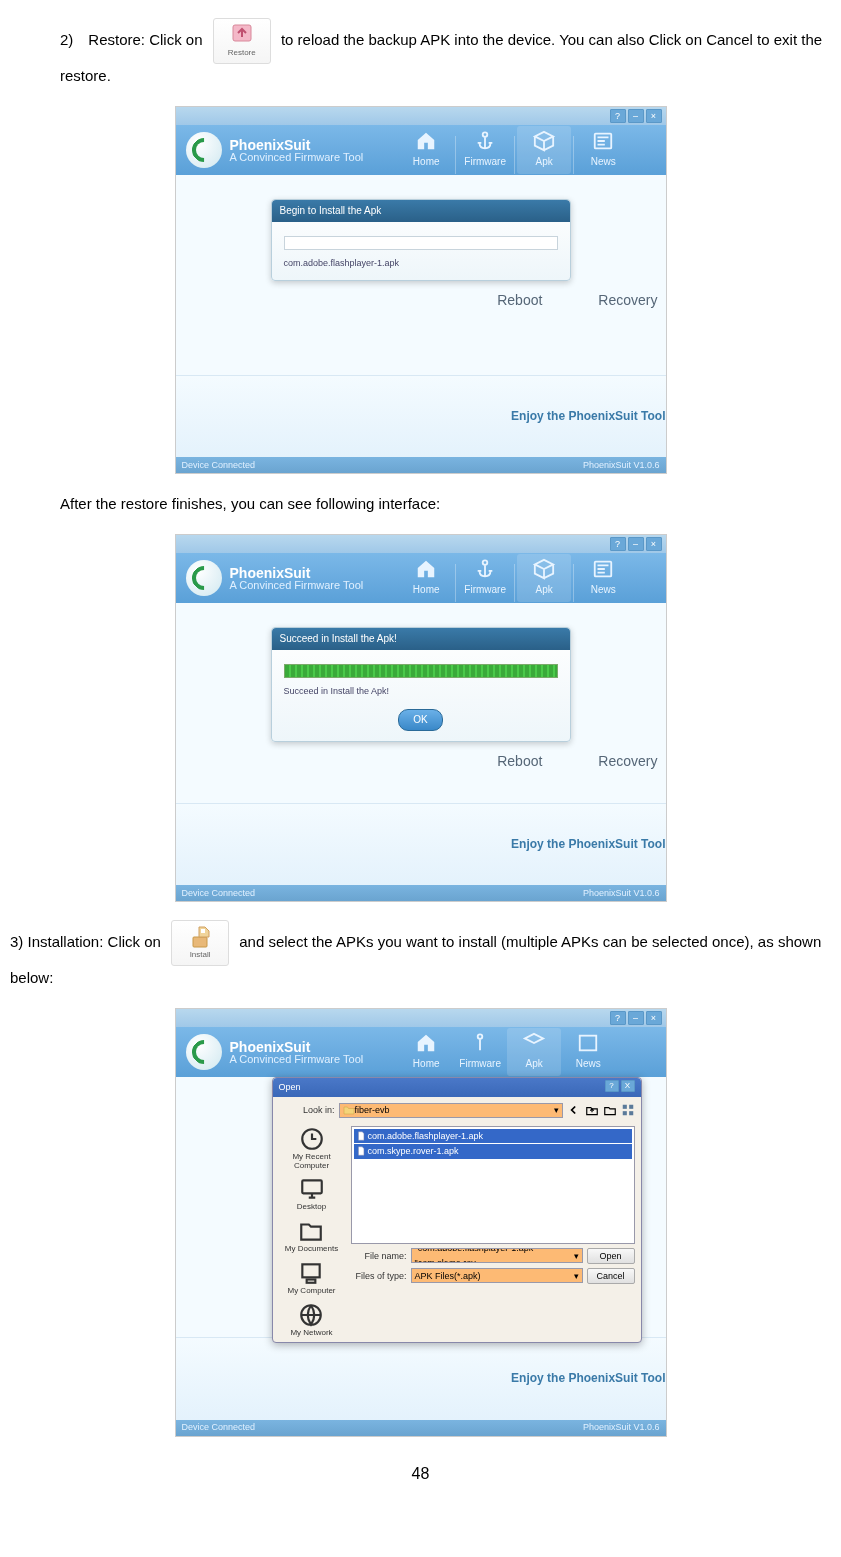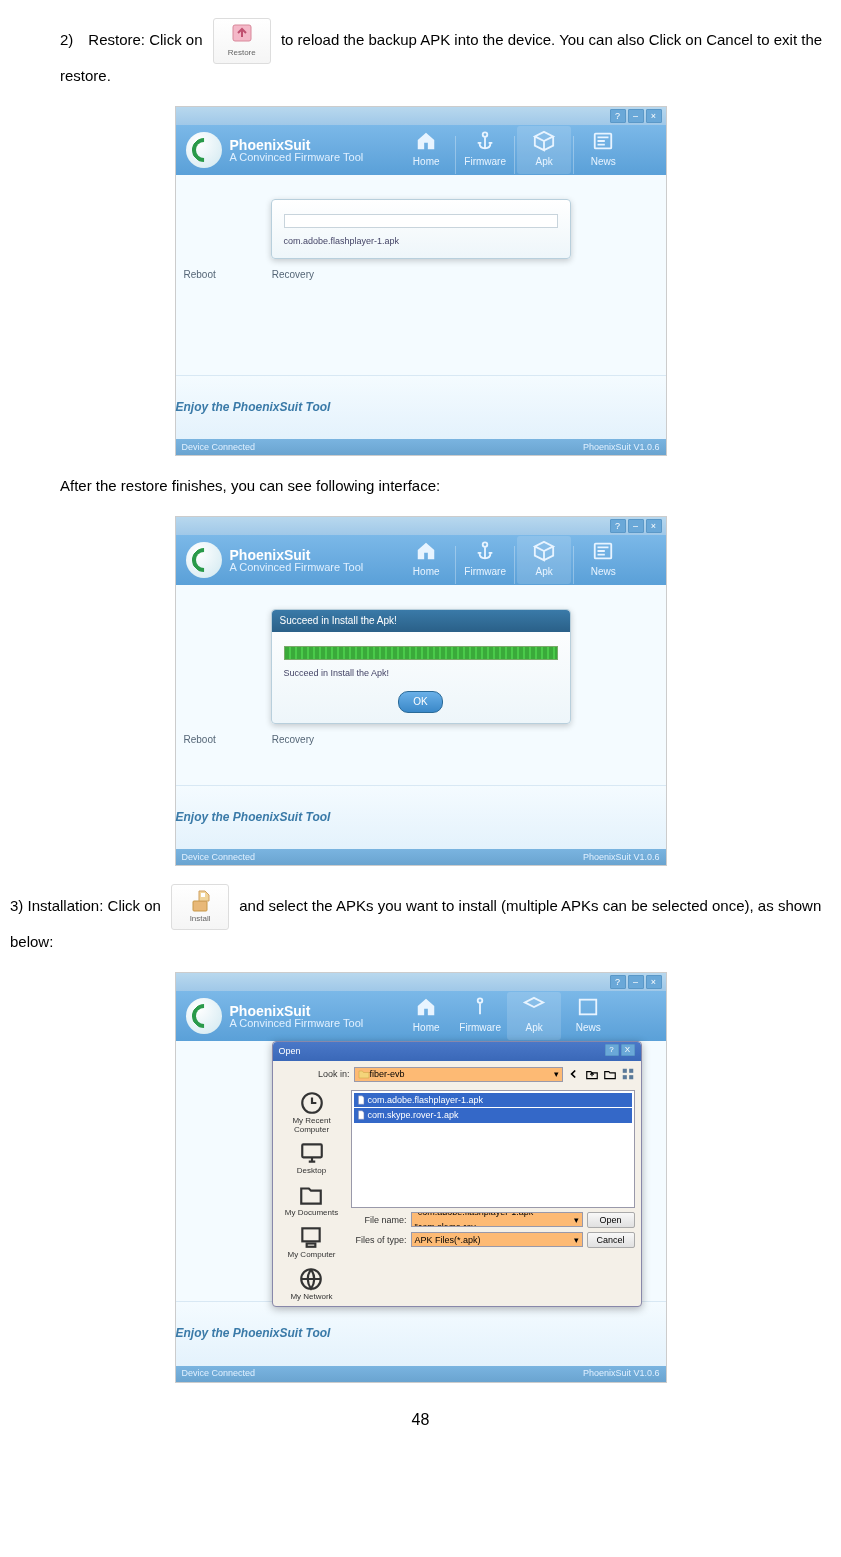--- a/index.html
+++ b/index.html
@@ -92,28 +92,27 @@
       background: repeating-linear-gradient(90deg,#3aaa3a 0 4px,#4aca4a 4px 6px);
     }
     .dlg-btns { text-align:center; margin-top:10px;}
     .dlg-btn {
       display:inline-block; padding:2px 14px; font-size:10px;
       border:1px solid #2a6a98; border-radius:10px;
       background: linear-gradient(#6ab0e8,#3a88c8); color:#fff;
       margin: 0 3px;
     }
     .dlg-btn.gray { background:linear-gradient(#e8e8e8,#c8c8c8); border-color:#aaa; color:#999;}
-    .under-btns { display:flex; justify-content:flex-start; gap:40px; margin-top:6px; font-size:10px; color:#567;}
+    .under-btns { display:flex; justify-content:flex-end; gap:40px; margin-top:6px; font-size:14px; color:#567;}
     .under-btns .ub { padding:2px 8px; }
     .footer-band {
       background: linear-gradient(#f4fbff,#e4f2fc);
-      text-align:left; padding: 22px 0;
+      text-align:right; padding: 31px 0;
       color:#3a7aa8; font-weight:bold; font-size:12px;
       border-top:1px solid #d8e8f4;
-      font-style:italic;
     }
     .statusbar {
       background: linear-gradient(#7ab4e0,#6aa4d0);
       height:16px; display:flex; justify-content:space-between;
       align-items:center; font-size:9px; color:#e0f0ff;
       padding: 0 6px;
     }
     .open-dialog {
       position:absolute; top:0; left:96px;
       width: 370px;
@@ -194,20 +193,21 @@
         <svg class="nav-icon" viewBox="0 0 24 24">
             <rect x="3" y="4" width="18" height="16" rx="1" fill="none" stroke="currentColor" stroke-width="2"></rect>
             <path d="M6 8 H18 M6 12 H14 M6 16 H14" stroke="currentColor" stroke-width="2"></path>
           </svg>
         <span>News</span>
       </div>
     </div>
   </div>
   <div class="content-area">
     <div class="dialog">
+      <div class="dialog-title">Begin to Install the Apk</div>
       <div class="dialog-body">
         <div class="progress-empty"></div>
         <div>com.adobe.flashplayer-1.apk</div>
       </div>
     </div>
     <div class="under-btns">
       <span class="ub">Reboot</span>
       <span class="ub">Recovery</span>
     </div>
   </div>
@@ -346,21 +346,21 @@
   </div>
   <div class="content-area" style="min-height:260px;">
     <div class="open-dialog">
       <div class="open-title">
         <span>Open</span>
         <span style="display:flex;gap:2px;">
           <span class="title-btn" style="width:14px;height:12px;font-size:8px">?</span>
           <span class="title-btn" style="width:14px;height:12px;font-size:8px">X</span>
         </span>
       </div>
-      <div style="padding:6px 6px 0 21px;">
+      <div style="padding:6px 6px 0 6px;">
         <div class="open-row">
           <span class="open-label">Look in:</span>
           <div class="open-field" style="flex:1">
             <svg width="12" height="10" viewBox="0 0 24 20">
                 <path d="M2 4 h7 l2 3 h11 v11 h-20 Z" fill="#f4d47a" stroke="#c8a040"></path>
               </svg>
             <span>fiber-evb</span>
             <span style="margin-left:auto">▾</span>
           </div>
           <svg class="od-nav-icon" viewBox="0 0 24 24">

